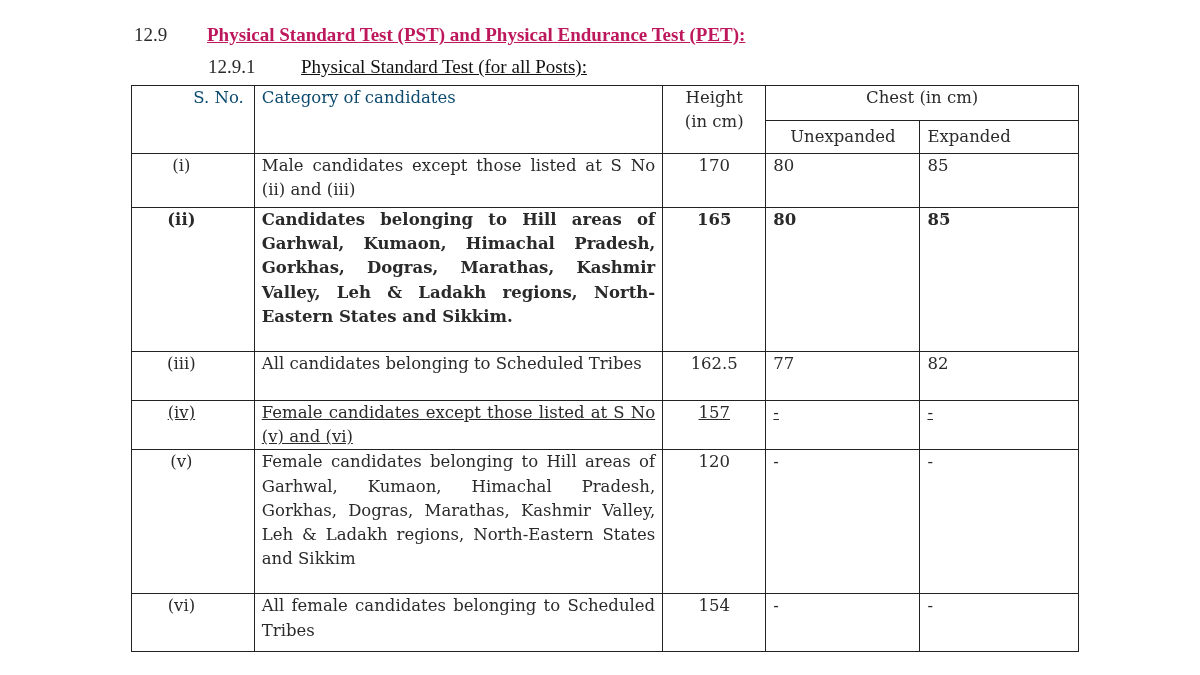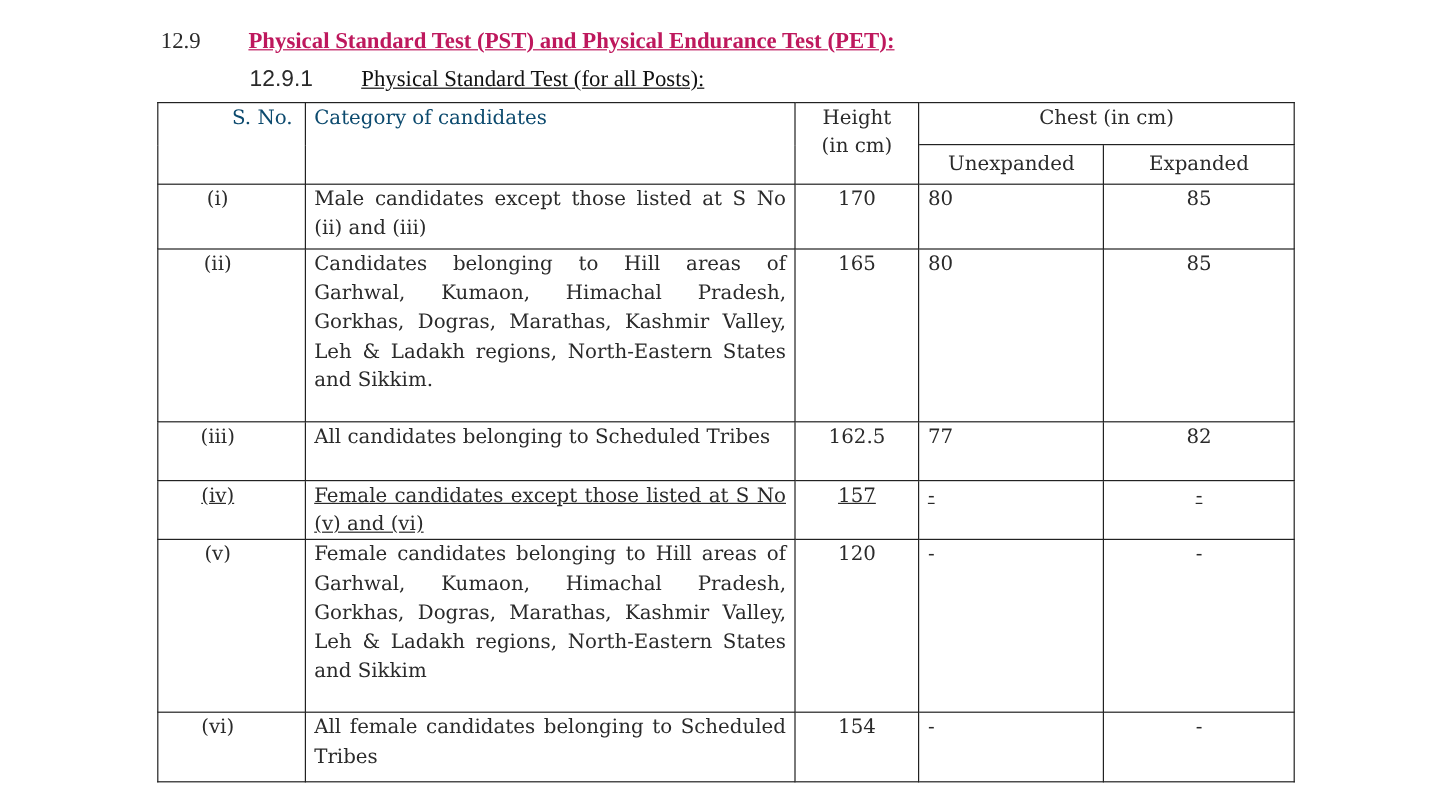--- a/index.html
+++ b/index.html
@@ -10,46 +10,46 @@
     .h1 {
       position: absolute; left: 134px; top: 24px;
       font-size: 17px; white-space: nowrap;
     }
     .h1 .num { font-family: "Liberation Serif", serif; font-size: 19px; display: inline-block; width: 73px; }
     .h1 .title { font-family: "Liberation Serif", serif; font-weight: bold; font-size: 19px; text-decoration: underline; color: #be185d; }
     .h2 {
       position: absolute; left: 208px; top: 56px;
       white-space: nowrap;
     }
-    .h2 .num { font-family: Liberation Sans, sans-serif; font-size: 19px; display: inline-block; width: 93px; }
+    .h2 .num { font-family: Liberation Serif, serif; font-size: 19px; display: inline-block; width: 93px; }
     .h2 .title { font-family: "Liberation Serif", serif; font-weight: normal; font-size: 19px; text-decoration: underline; color: #111; }
 
     table.pst {
       position: absolute; left: 131px; top: 85px;
       width: 948px; border-collapse: collapse;
       font-size: 16.5px; line-height: 24.2px;
     }
     table.pst td, table.pst th {
       border: 1.5px solid #222; vertical-align: top; padding: 0 7px;
     }
     table.pst th { font-weight: normal; }
     .c-sno { width: 88px; text-align: center; }
     .c-cat { width: 410px; text-align: justify; }
     .c-ht { width: 90px; text-align: center; }
     .c-un { width: 141px; }
-    .c-ex { width: 147px; text-align: center; }
+    .c-ex { width: 147px; text-align: left; }
     .bold { font-weight: bold; color: #0c4a6e; }
     .hdr-sno { text-align: right; padding-right: 10px !important; }
     .hdr-cat { text-align: left; }
     .sno { text-align: center; padding-right: 30px !important; }
     .cat-text { text-align: justify; text-align-last: left; }
     tr.r-head1 td, tr.r-head1 th { height: 34px; }
     tr.r-head2 td, tr.r-head2 th { height: 32px; }
     tr.r1 td { height: 53px; }
-    tr.r2 td { height: 143px; }
+    tr.r2 td { height: 143px; font-weight: bold; }
     tr.r3 td { height: 48px; }
     tr.r4 td { height: 48px; text-decoration: underline; }
     tr.r5 td { height: 143px; }
     tr.r6 td { height: 57px; }
   </style>
 </head>
 <body>
 
 <div class="h1">
   <span class="num">12.9</span><span class="title">Physical Standard Test (PST) and Physical Endurance Test (PET):</span>

